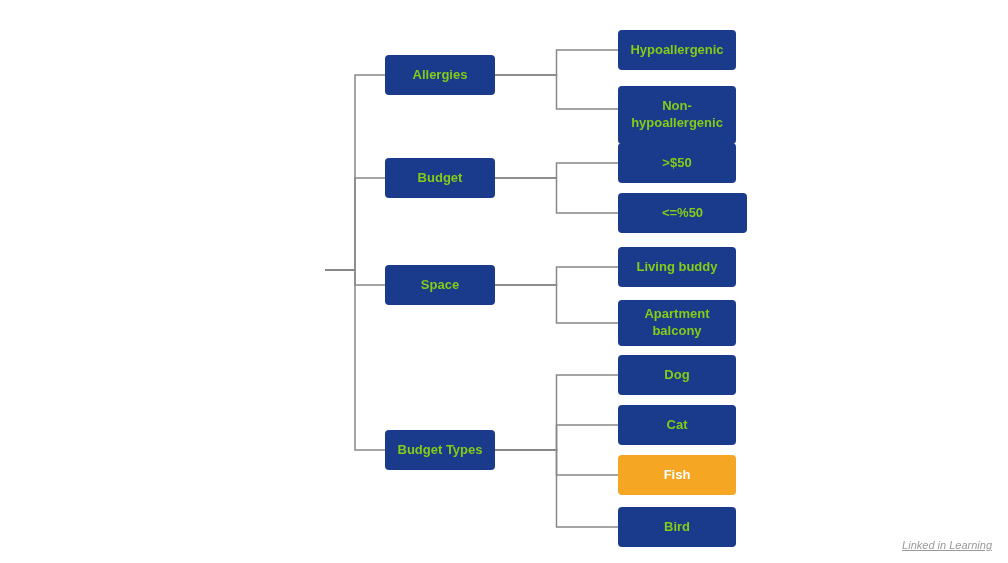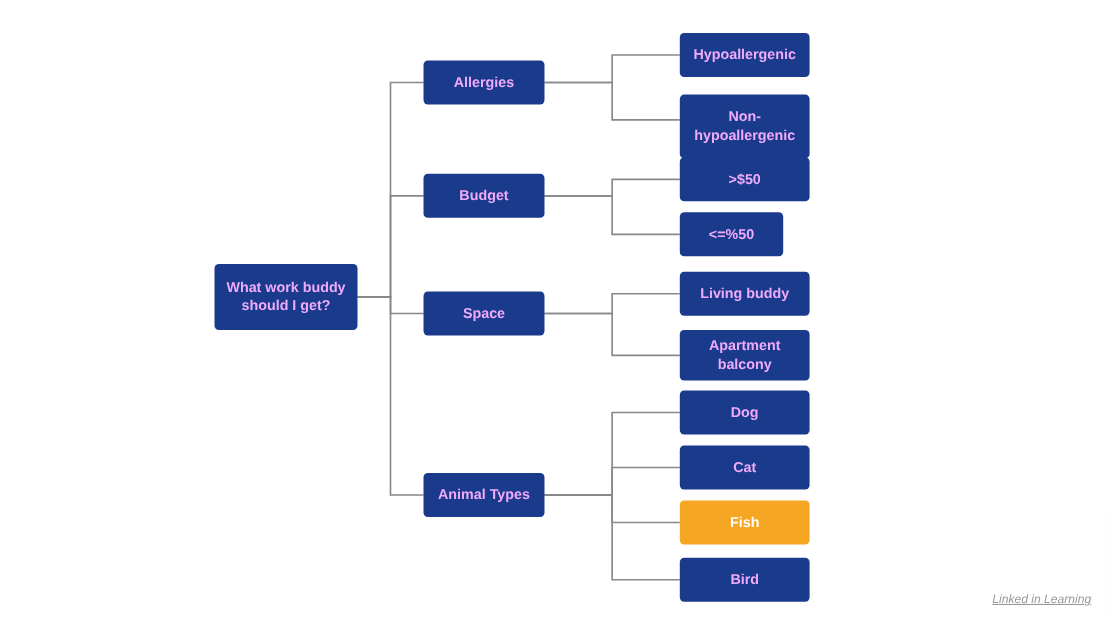--- a/index.html
+++ b/index.html
@@ -26,21 +26,21 @@
     }
     .node {
       position: absolute;
       display: flex;
       align-items: center;
       justify-content: center;
       text-align: center;
       border-radius: 4px;
       font-size: 13px;
       font-weight: 600;
-      color: #f0abfc;
+      color: #84cc16;
       background: #1a3a8c;
       padding: 4px 8px;
       line-height: 1.3;
     }
     .node.highlight {
       background: #f5a623;
       color: #ffffff;
     }
     .watermark {
       position: absolute;
@@ -65,34 +65,33 @@
       <polyline points="495,75 556.5,75 556.5,109 618,109" fill="none" stroke="#888888" stroke-width="1.5"></polyline>
       <polyline points="495,178 556.5,178 556.5,163 618,163" fill="none" stroke="#888888" stroke-width="1.5"></polyline>
       <polyline points="495,178 556.5,178 556.5,213 618,213" fill="none" stroke="#888888" stroke-width="1.5"></polyline>
       <polyline points="495,285 556.5,285 556.5,267 618,267" fill="none" stroke="#888888" stroke-width="1.5"></polyline>
       <polyline points="495,285 556.5,285 556.5,323 618,323" fill="none" stroke="#888888" stroke-width="1.5"></polyline>
       <polyline points="495,450 556.5,450 556.5,375 618,375" fill="none" stroke="#888888" stroke-width="1.5"></polyline>
       <polyline points="495,450 556.5,450 556.5,425 618,425" fill="none" stroke="#888888" stroke-width="1.5"></polyline>
       <polyline points="495,450 556.5,450 556.5,475 618,475" fill="none" stroke="#888888" stroke-width="1.5"></polyline>
       <polyline points="495,450 556.5,450 556.5,527 618,527" fill="none" stroke="#888888" stroke-width="1.5"></polyline>
     </svg>
-  <div class="node" id="root-node" style="left: 195px; top: 240px; width: 130px; height: 60px;">What work buddy should I get?</div>
 
   <div id="branches-container">
       <div class="node" style="left: 385px; top: 55px; width: 110px; height: 40px;">Allergies</div>
       <div class="node" style="left: 385px; top: 158px; width: 110px; height: 40px;">Budget</div>
       <div class="node" style="left: 385px; top: 265px; width: 110px; height: 40px;">Space</div>
-      <div class="node" style="left: 385px; top: 430px; width: 110px; height: 40px;">Animal Types</div>
+      <div class="node" style="left: 385px; top: 430px; width: 110px; height: 40px;">Budget Types</div>
     </div>
   <div id="leaves-container">
       <div class="node" style="left: 618px; top: 30px; width: 118px; height: 40px; white-space: pre-line;">Hypoallergenic</div>
       <div class="node" style="left: 618px; top: 86px; width: 118px; height: 58px; white-space: pre-line;">Non-
 hypoallergenic</div>
       <div class="node" style="left: 618px; top: 143px; width: 118px; height: 40px; white-space: pre-line;">&gt;$50</div>
-      <div class="node" style="left: 618px; top: 193px; width: 94px; height: 40px; white-space: pre-line;">&lt;=%50</div>
+      <div class="node" style="left: 618px; top: 193px; width: 129px; height: 40px; white-space: pre-line;">&lt;=%50</div>
       <div class="node" style="left: 618px; top: 247px; width: 118px; height: 40px; white-space: pre-line;">Living buddy</div>
       <div class="node" style="left: 618px; top: 300px; width: 118px; height: 46px; white-space: pre-line;">Apartment
 balcony</div>
       <div class="node" style="left: 618px; top: 355px; width: 118px; height: 40px; white-space: pre-line;">Dog</div>
       <div class="node" style="left: 618px; top: 405px; width: 118px; height: 40px; white-space: pre-line;">Cat</div>
       <div class="node highlight" style="left: 618px; top: 455px; width: 118px; height: 40px; white-space: pre-line;">Fish</div>
       <div class="node" style="left: 618px; top: 507px; width: 118px; height: 40px; white-space: pre-line;">Bird</div>
     </div>
 
   <div class="watermark">Linked in Learning</div>

